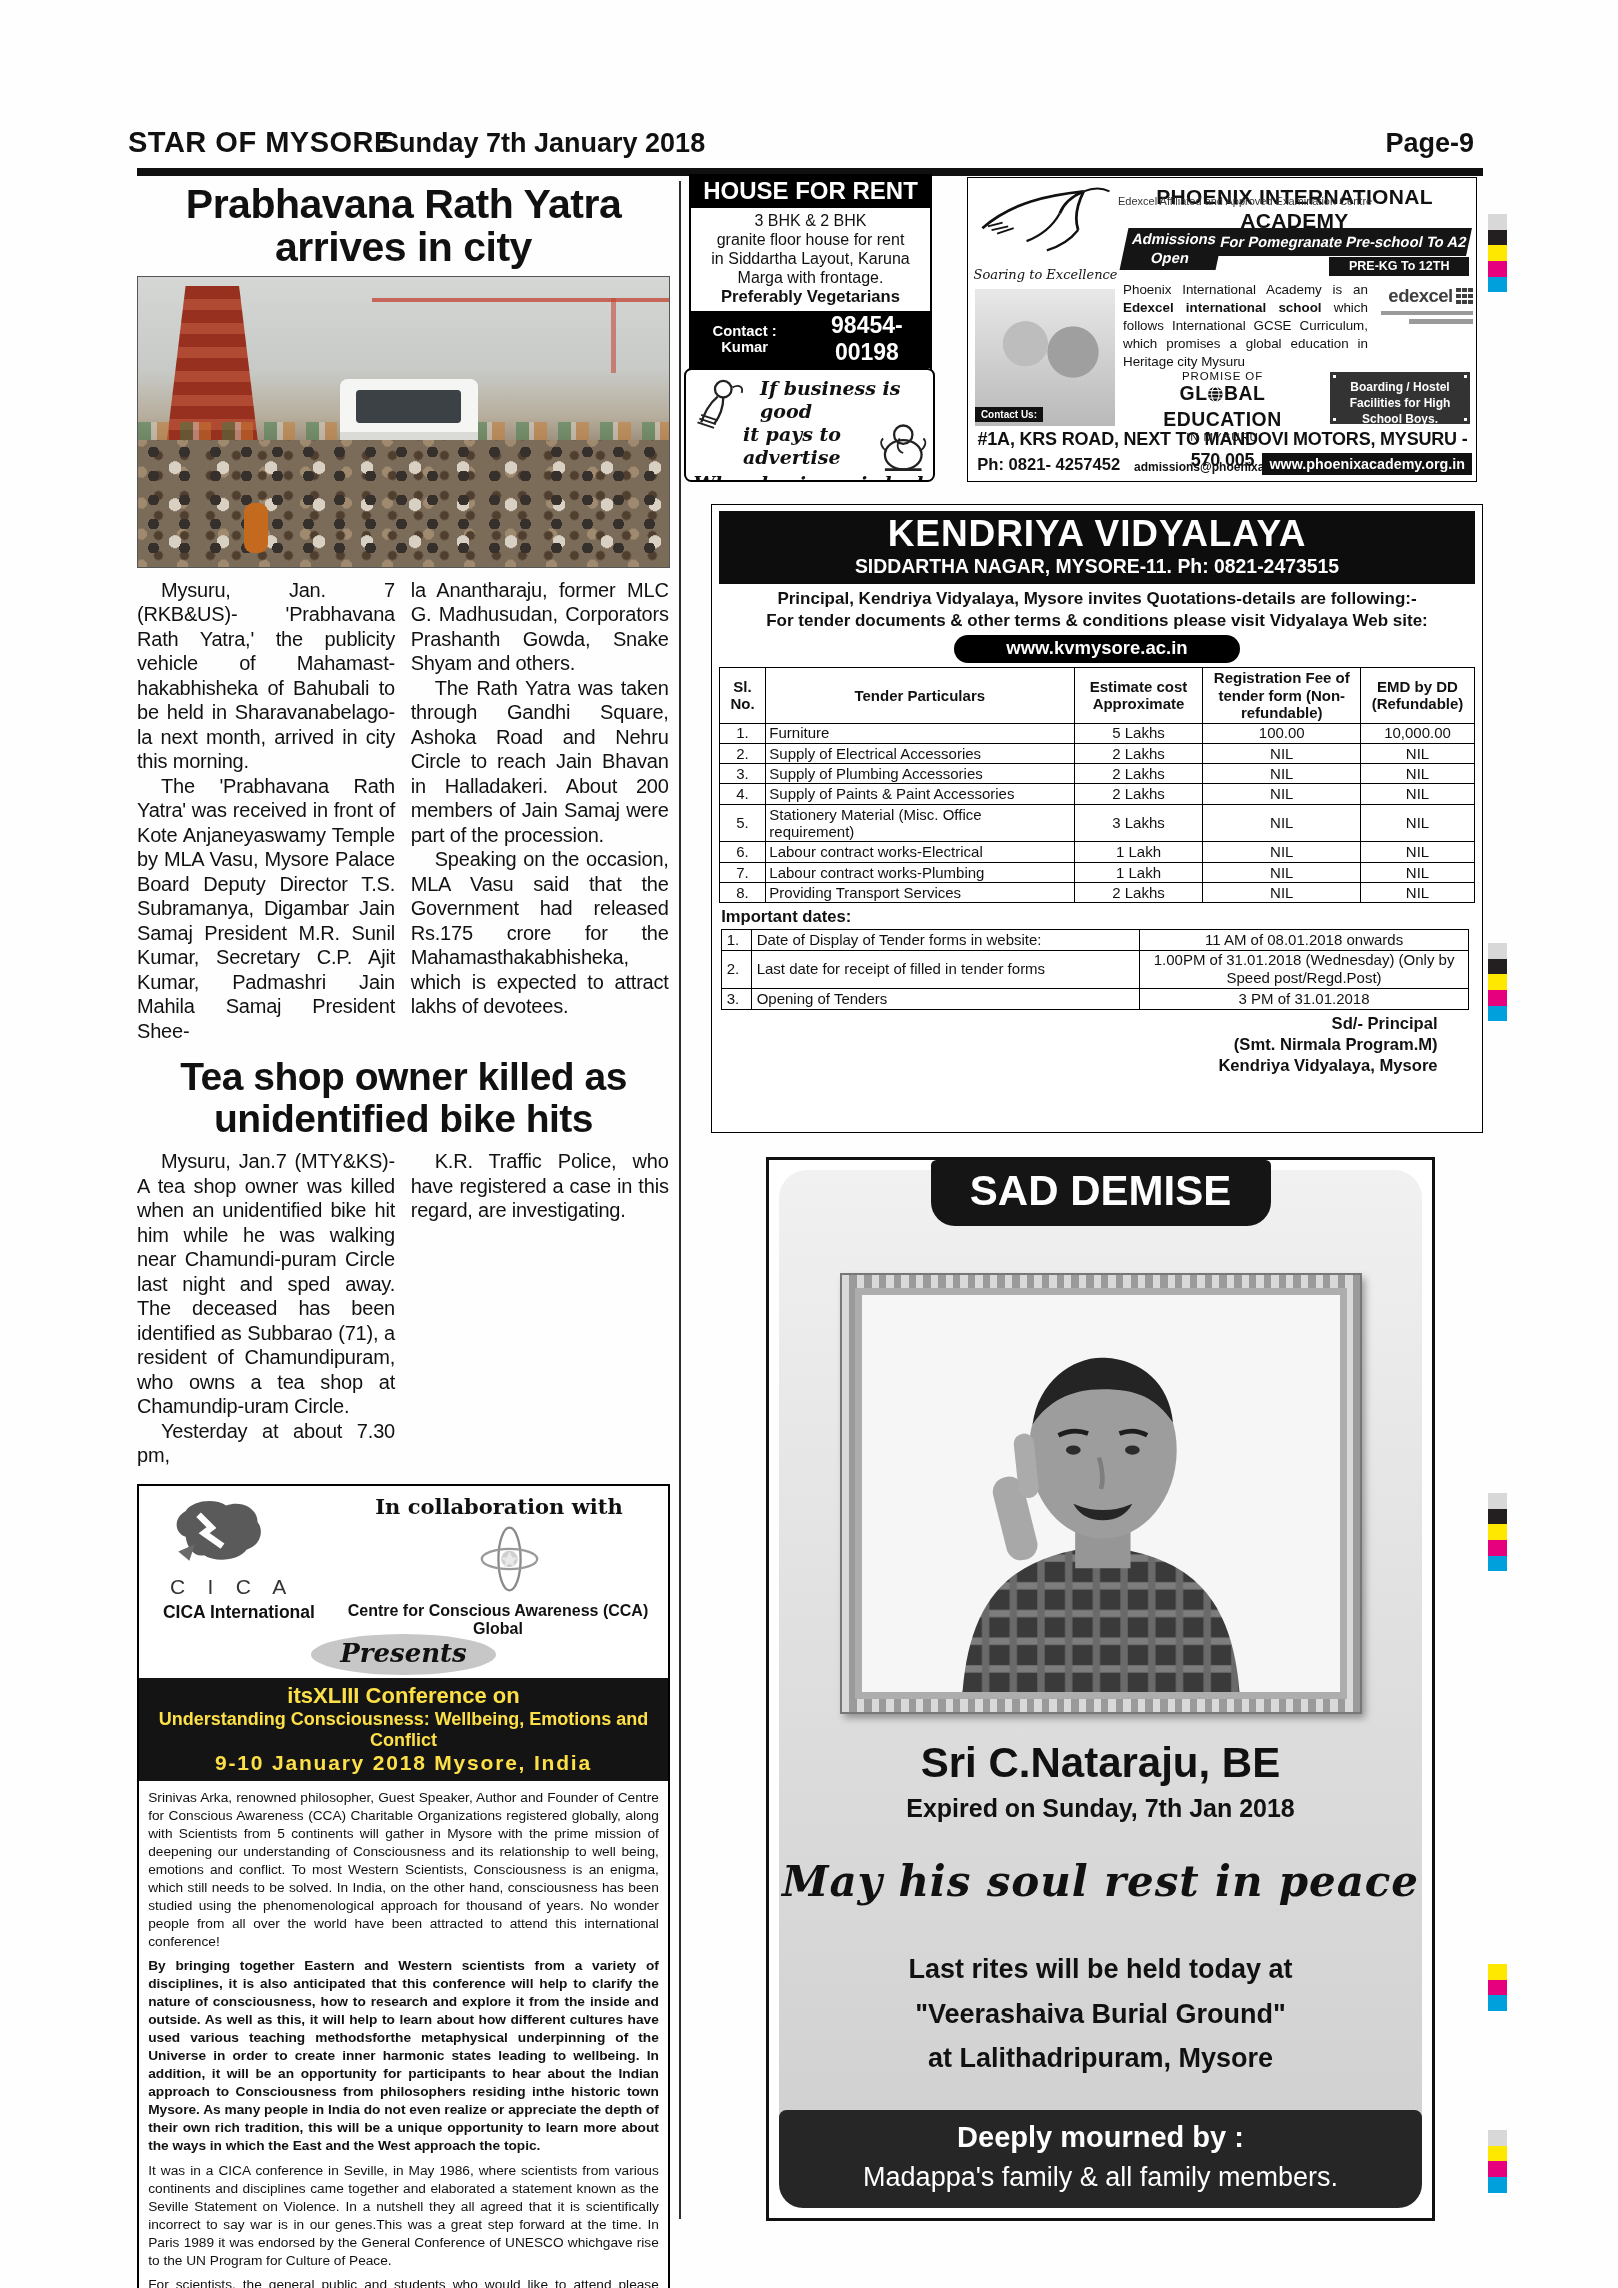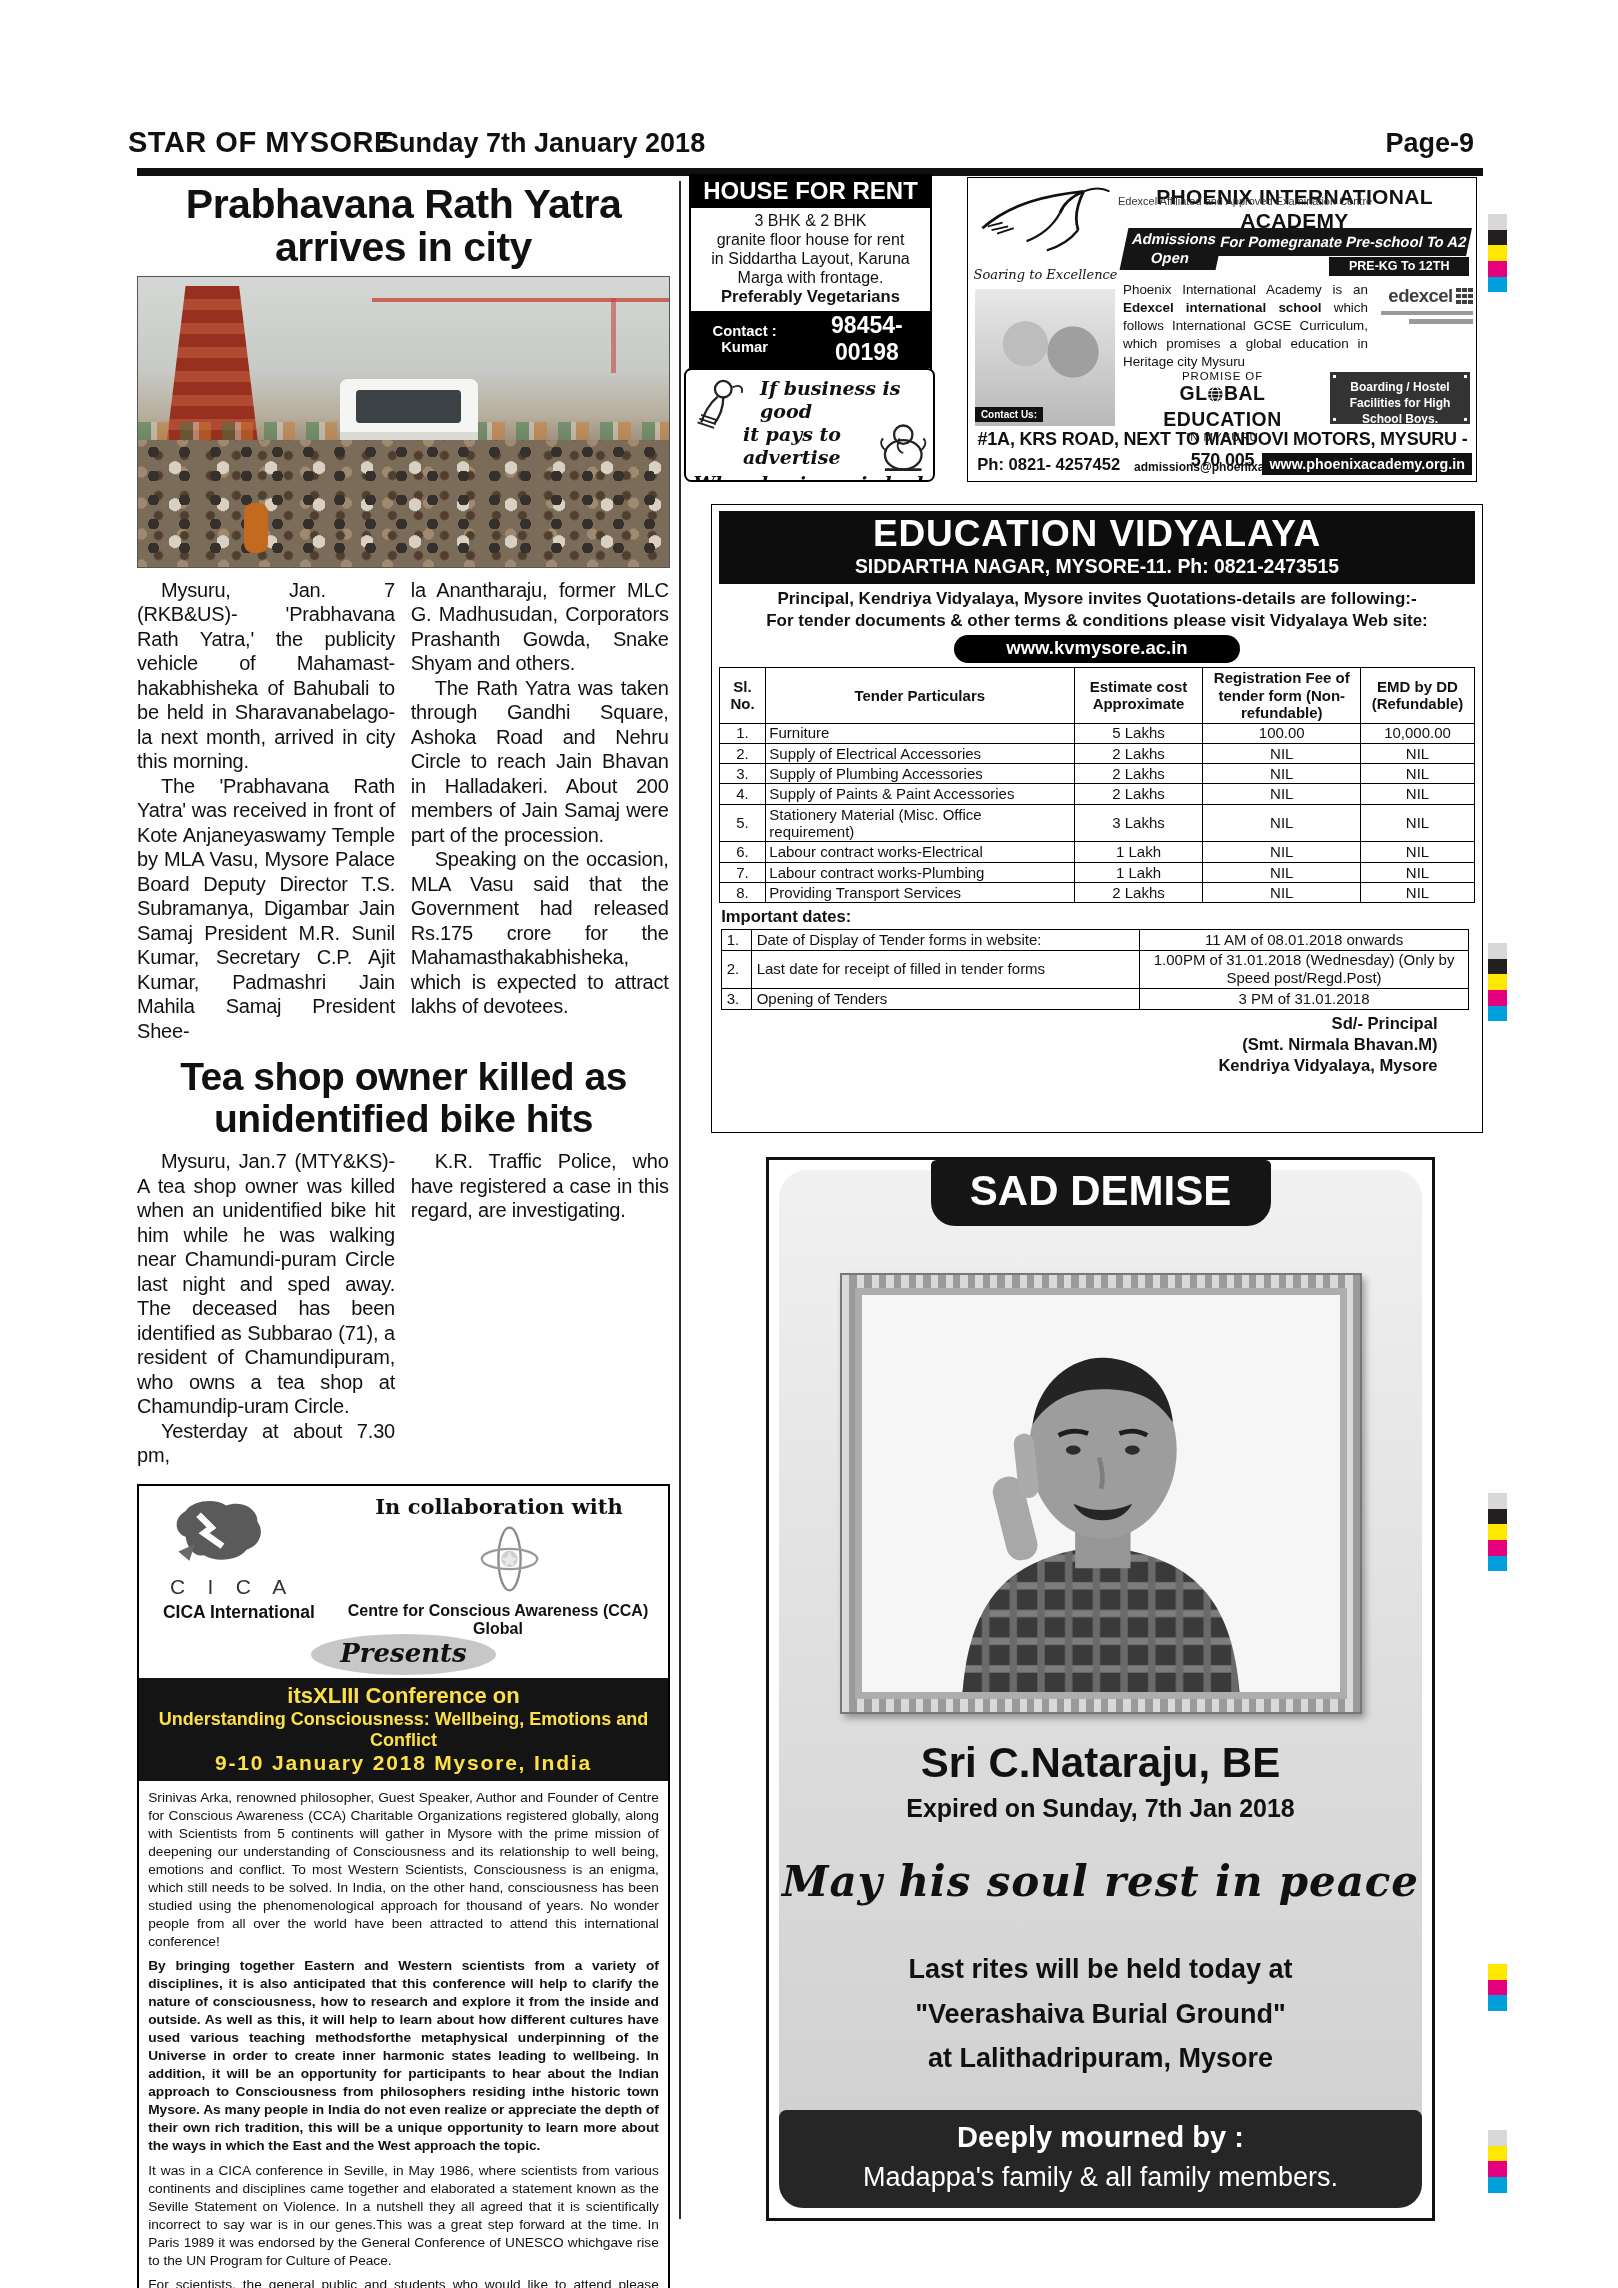--- a/index.html
+++ b/index.html
@@ -350,21 +350,21 @@
     </div>
     <div class="boarding">Boarding / Hostel Facilities for High School Boys.</div>
     <div class="phx-address">#1A, KRS ROAD, NEXT TO MANDOVI MOTORS, MYSURU - 570 005</div>
     <div class="phx-phone">Ph: 0821- 4257452</div>
     <div class="phx-email">admissions@phoenixacademy.org.in</div>
     <div class="phx-site">www.phoenixacademy.org.in</div>
   </div>
 
   <div class="kv">
     <div class="kv-banner">
-      <div class="kv-title">EDUCATION VIDYALAYA</div>
+      <div class="kv-title">KENDRIYA VIDYALAYA</div>
       <div class="kv-sub">SIDDARTHA NAGAR, MYSORE-11. Ph: 0821-2473515</div>
     </div>
     <div class="kv-intro">
       <div>Principal, Kendriya Vidyalaya, Mysore invites Quotations-details are following:-</div>
       <div>For tender documents &amp; other terms &amp; conditions please visit Vidyalaya Web site:</div>
     </div>
     <div class="kv-pill">www.kvmysore.ac.in</div>
     <table class="kv-t">
       <tbody>
           <tr>
@@ -447,21 +447,21 @@
           </tr>
       <tr>
             <td>3.</td>
             <td>Opening of Tenders</td>
             <td class="v">3 PM of 31.01.2018</td>
           </tr>
     </tbody>
       </table>
     <div class="kv-sign">
       <div>Sd/- Principal</div>
-      <div>(Smt. Nirmala Bhavan.M)</div>
+      <div>(Smt. Nirmala Program.M)</div>
       <div>Kendriya Vidyalaya, Mysore</div>
     </div>
   </div>
 
   <div class="demise">
     <div class="sd-inner">
       <div class="sd-banner">SAD DEMISE</div>
       <div class="frame">
         <div class="frame-inner">
           <svg width="100%" height="100%" viewBox="0 0 520 430" preserveAspectRatio="xMidYMid slice">

